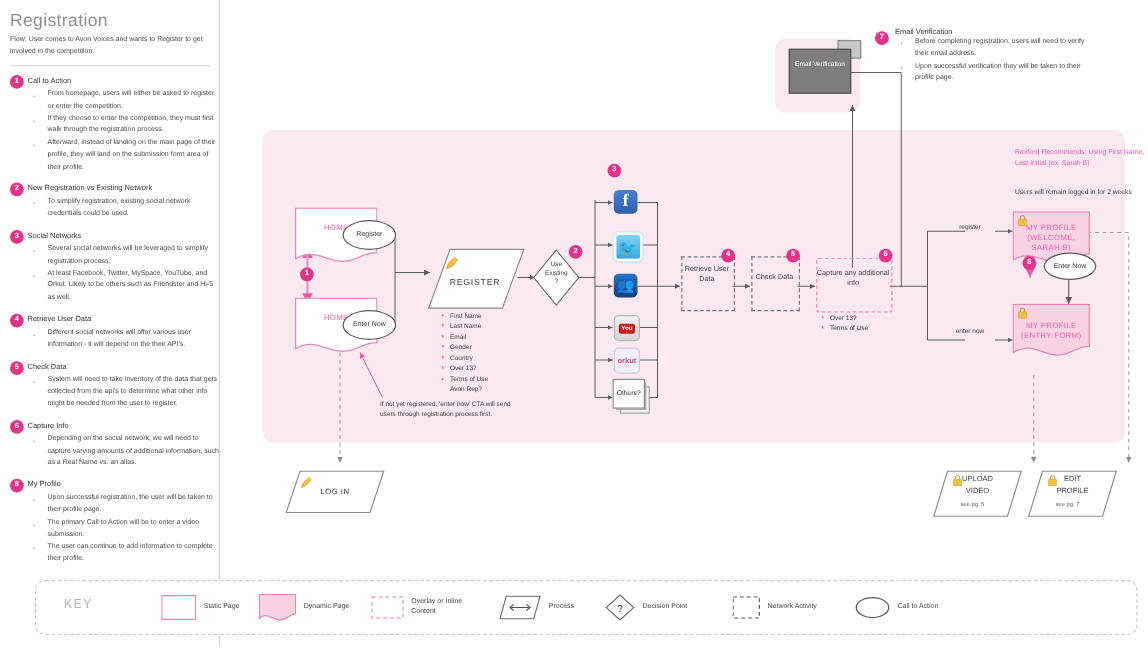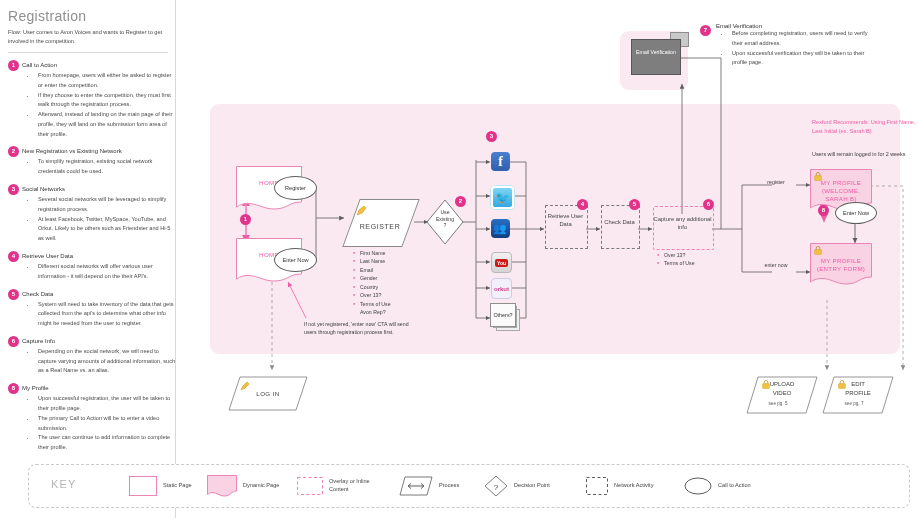--- a/index.html
+++ b/index.html
@@ -77,21 +77,21 @@
   #ev-win{position:absolute;left:455px;top:39px;width:48px;height:34px;background:#7e7e7e;border:1px solid #565656;}
   #ev-win .evtxt{position:absolute;width:100%;top:9px;text-align:center;font-size:5.2px;color:#fff;line-height:1.35;}
   #ev-tab{position:absolute;left:494px;top:32px;width:17px;height:13px;background:#c9c9c9;border:1px solid #8d8d8d;}
 
   
   .lock{position:absolute;width:8px;height:9px;}
 
   
   #key{position:absolute;left:28px;top:464px;width:880px;height:42px;
        border:1px dashed #c9c9c9;border-radius:8px;background:#fff;}
-  #key-label{position:absolute;left:22px;top:13px;font-size:11px;color:#b5b5b5;letter-spacing:1.2px;}
+  #key-label{position:absolute;left:22px;top:13px;font-size:11px;color:#b5b5b5;letter-spacing:1.2px;font-family:Liberation Mono, monospace;}
   .key-item{position:absolute;top:0;height:42px;display:flex;align-items:center;}
   .key-txt{font-size:5.6px;color:#444;margin-left:6px;line-height:1.35;}
 </style>
 </head>
 <body>
 
 <div id="sidebar">
   <div class="vrule"></div>
   <div id="doc-title">Registration</div>
   <div id="doc-flow">Flow: User comes to Avon Voices and wants to Register to get involved in the competition.</div>

